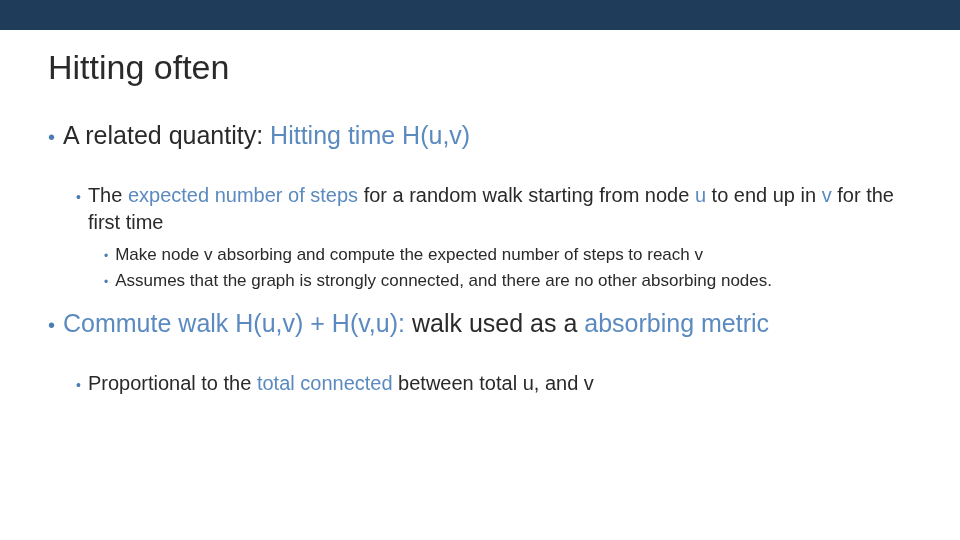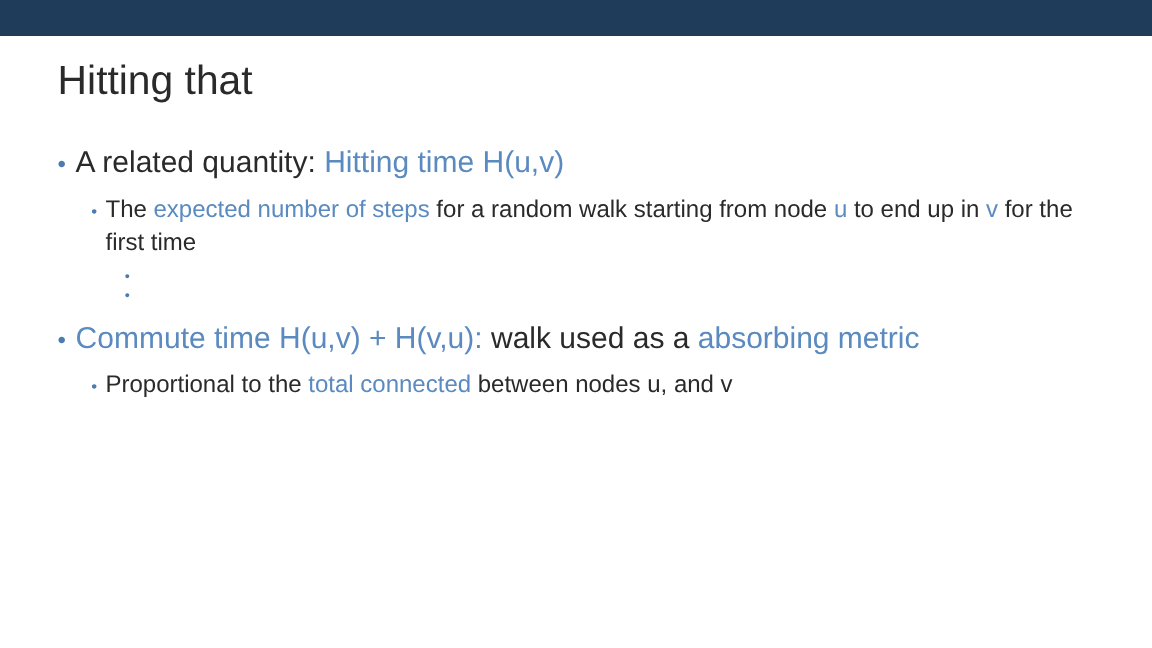--- a/index.html
+++ b/index.html
@@ -51,20 +51,21 @@
     font-size: 14px;
     margin-right: 7px;
     line-height: 1;
     position: relative;
     top: 0px;
   }
   .bullet-l2 .text {
     font-size: 20px;
     color: #2a2a2a;
     line-height: 1.35;
+    margin-top: 20px;
   }
   .bullet-l3 {
     display: flex;
     align-items: baseline;
     margin-left: 56px;
     margin-bottom: 4px;
   }
   .bullet-l3 .dot {
     color: #4a7bb3;
     font-size: 12px;
@@ -79,53 +80,55 @@
   .hl { color: #5a8abf; }
   .spacer { height: 10px; }
 </style>
 </head>
 <body>
 
 <div class="top-bar"></div>
 
 <div class="content">
 
-  <h1 class="title">Hitting that</h1>
+  <h1 class="title">Hitting often</h1>
 
   <div class="bullet-l1">
     <span class="dot">•</span>
     <span class="text">
       <span>A related quantity: </span><span class="hl">Hitting time H(u,v)</span>
     </span>
   </div>
 
   <div class="bullet-l2">
     <span class="dot">•</span>
     <span class="text">
       <span>The </span><span class="hl">expected number of steps</span><span> for a random walk starting from node </span><span class="hl">u</span><span> to end up in </span><span class="hl">v</span><span> for the first time</span>
     </span>
   </div>
 
   <div class="bullet-l3">
     <span class="dot">•</span>
+    <span class="text">Make node v absorbing and compute the expected number of steps to reach v</span>
   </div>
 
   <div class="bullet-l3">
     <span class="dot">•</span>
+    <span class="text">Assumes that the graph is strongly connected, and there are no other absorbing nodes.</span>
   </div>
 
   <div class="spacer"></div>
 
   <div class="bullet-l1">
     <span class="dot">•</span>
     <span class="text">
-      <span class="hl">Commute time H(u,v) + H(v,u):</span><span> walk used as a </span><span class="hl">absorbing metric</span>
+      <span class="hl">Commute walk H(u,v) + H(v,u):</span><span> walk used as a </span><span class="hl">absorbing metric</span>
     </span>
   </div>
 
   <div class="bullet-l2">
     <span class="dot">•</span>
     <span class="text">
-      <span>Proportional to the </span><span class="hl">total connected</span><span> between nodes u, and v</span>
+      <span>Proportional to the </span><span class="hl">total connected</span><span> between total u, and v</span>
     </span>
   </div>
 
 </div>
 
 </body></html>

